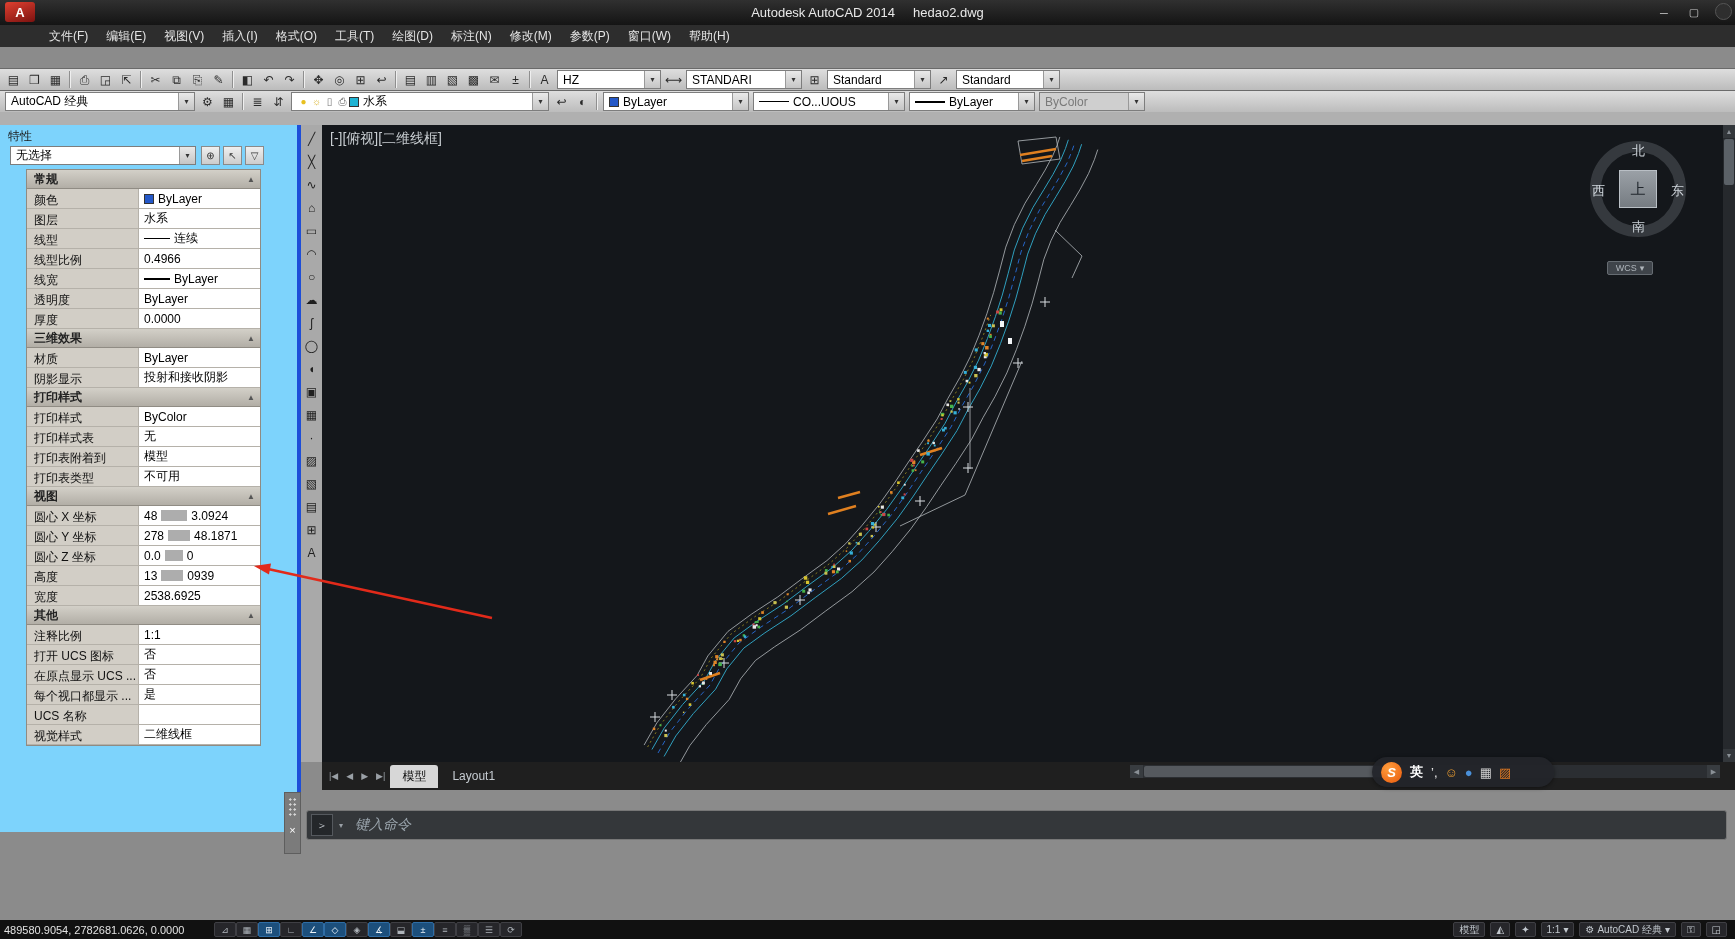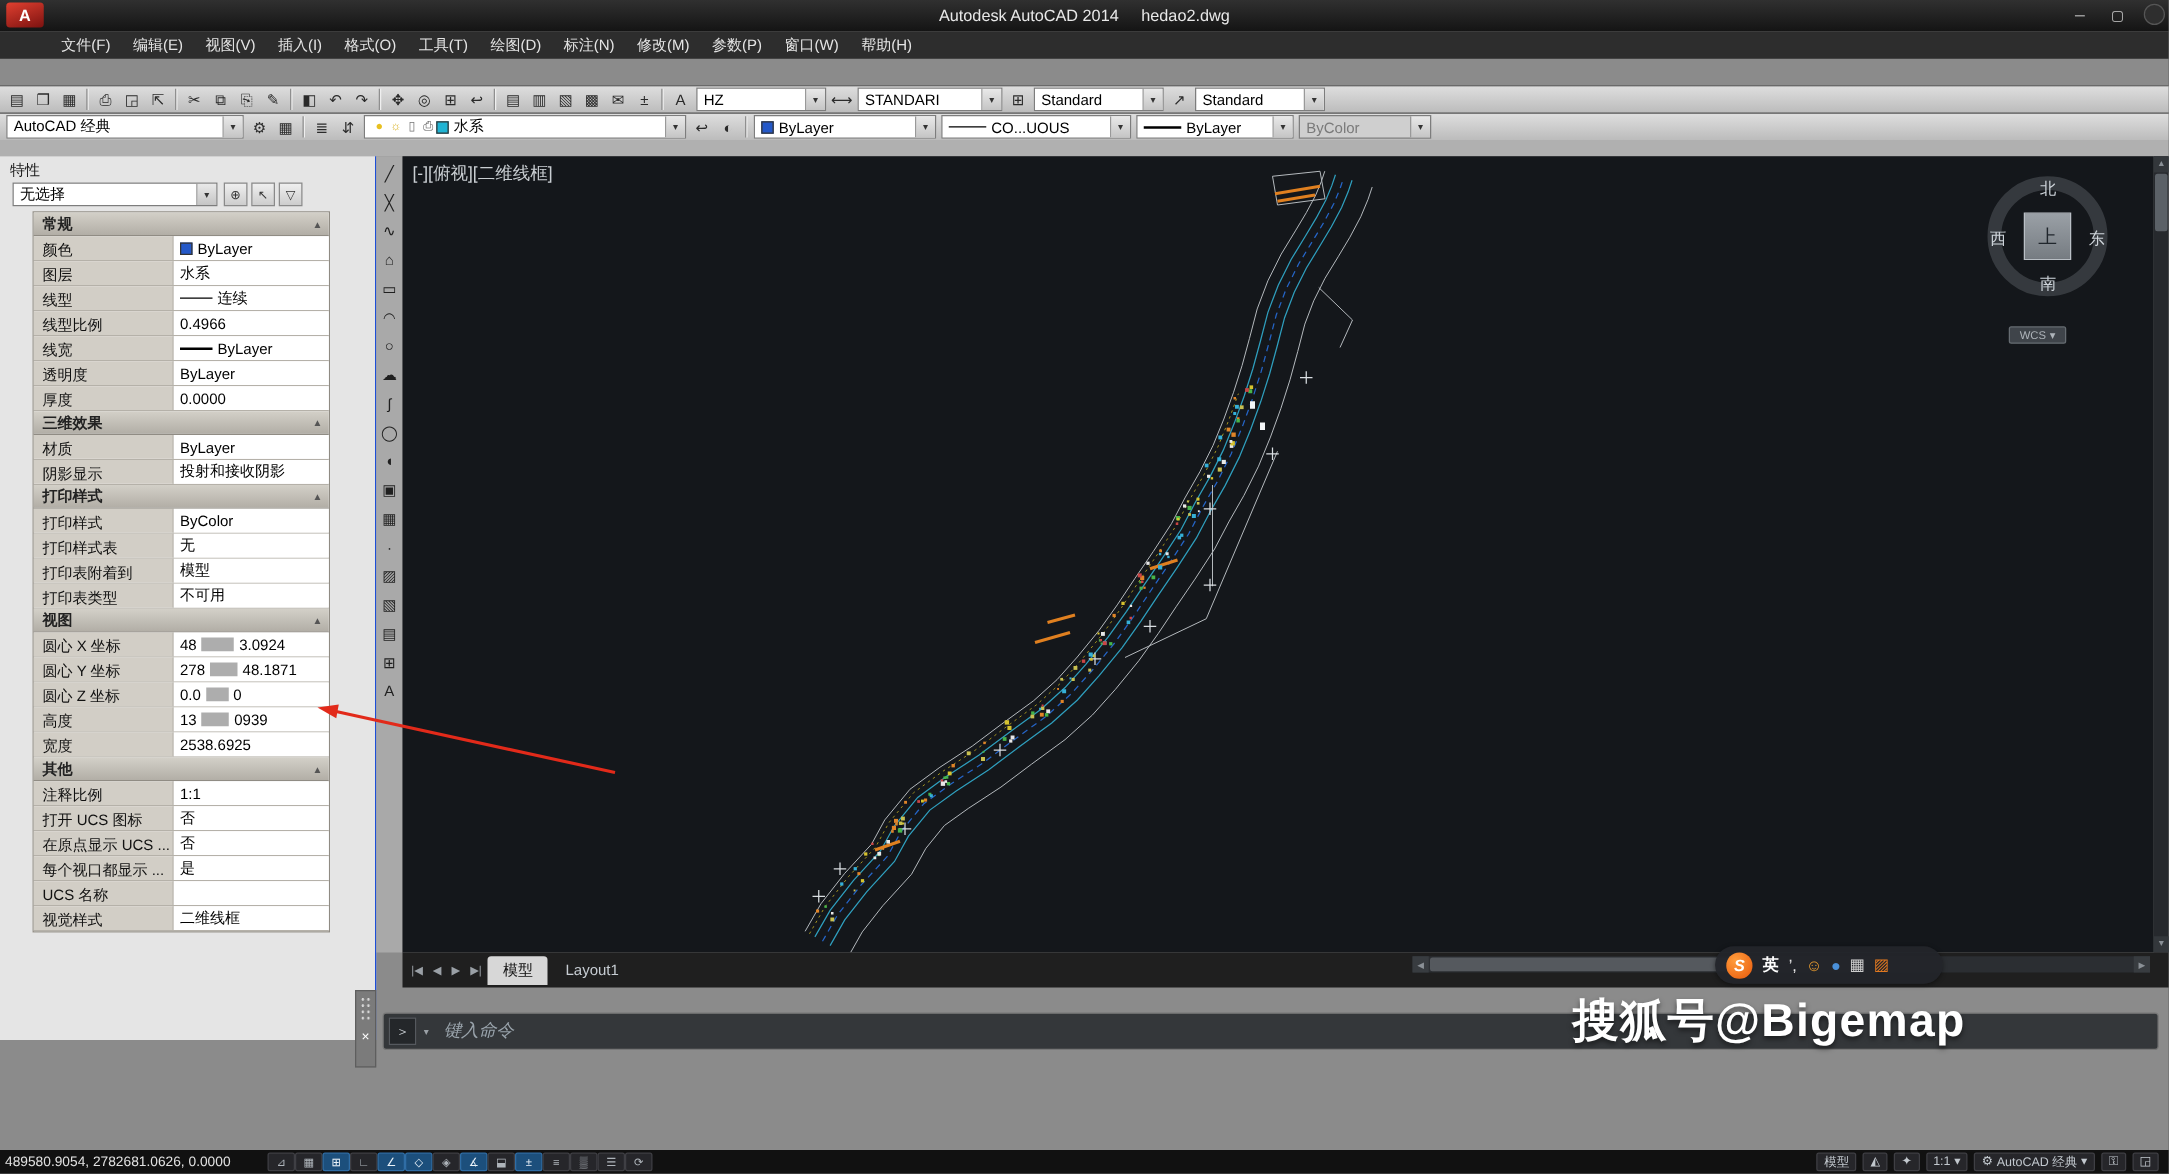--- a/index.html
+++ b/index.html
@@ -39,24 +39,24 @@
 .arrow::before{content:"▾"}
 .combo.disabled{background:#cfcfcf;color:#7a7a7a}
 .w-ws{width:190px}.w-hz{width:104px}.w-dim{width:116px}.w-std{width:104px}.w-layer{width:258px}.w-color{width:146px}.w-lt{width:152px}.w-lw{width:126px}.w-ps{width:106px}
 .swatch{display:inline-block;width:10px;height:10px;background:#2458c8;border:1px solid #333;flex:none}
 .cyan-swatch{background:#1fb4d4}
 .vline{display:inline-block;width:30px;border-top:1px solid #000;height:0;flex:none}
 .vline.thick{border-top-width:2px}
 .mini-icon{width:13px;text-align:center;font-size:10px;flex:none}
 
 
-.props{position:absolute;left:0;top:125px;width:301px;height:707px;background:#e5e5e5;border-right:1px solid #1d4ed8}
+.props{position:absolute;left:0;top:125px;width:301px;height:707px;background:#7dd3fc;border-right:4px solid #1d4ed8}
 .props-title{height:20px;font-size:12px;color:#1a1a1a;padding:3px 0 0 8px}
 .sel-row{display:flex;gap:3px;padding:1px 6px 3px 8px;align-items:center}
-.sel-combo{width:164px;flex:none}
+.sel-combo{width:186px;flex:none}
 .sel-btn{width:19px;height:19px;background:linear-gradient(#efefef,#cdcdcd);border:1px solid #8a8a8a;font-size:10px;color:#333;display:flex;align-items:center;justify-content:center;padding:0}
 .pgrid{margin:1px 36px 0 26px;border:1px solid #8f8b83;background:#fff}
 .sec-hdr{height:19px;background:linear-gradient(#d3d0c8,#b2aea6);border-bottom:1px solid #908c84;display:flex;align-items:center;font-size:12px;font-weight:bold;color:#222;padding:0 5px 0 7px}
 .hdr-sp{flex:1}
 .hdr-arrow{font-size:8px;color:#555}
 .hdr-arrow::before{content:"▲"}
 .prow{display:flex;height:20px;border-bottom:1px solid #b5b1a9;font-size:12px}
 .plabel{flex:0 0 112px;background:#d2cec6;color:#111;padding:3px 0 0 7px;border-right:1px solid #b5b1a9;white-space:nowrap;overflow:hidden}
 .pvalue{flex:1;background:#fff;display:flex;align-items:center;gap:4px;padding-left:5px;color:#000;white-space:nowrap;overflow:hidden}
 .pvalue .vline{width:26px}
@@ -708,20 +708,19 @@
     <div class="sogou-logo">S</div>
     <div class="sogou-lang">英</div>
     <div class="icons-row" style="gap:7px" id="ime-icons">
         <span class="sogou-ic" style="color: rgb(232, 232, 232);">’,</span>
         <span class="sogou-ic" style="color: rgb(240, 160, 48);">☺</span>
         <span class="sogou-ic" style="color: rgb(74, 144, 217);">●</span>
         <span class="sogou-ic" style="color: rgb(204, 204, 204);">▦</span>
         <span class="sogou-ic" style="color: rgb(224, 120, 32);">▨</span>
       </div>
   </div>
-  <div class="watermark">搜狐号@Bigemap</div>
 
   <svg class="arrow-overlay">
     <line x1="492" y1="618" x2="268" y2="569" stroke="#e22a1a" stroke-width="2.5"></line>
     <polygon points="254,566 271,563.5 269,574.5" fill="#e22a1a"></polygon>
   </svg>
 
 </div>
 
 </body></html>

